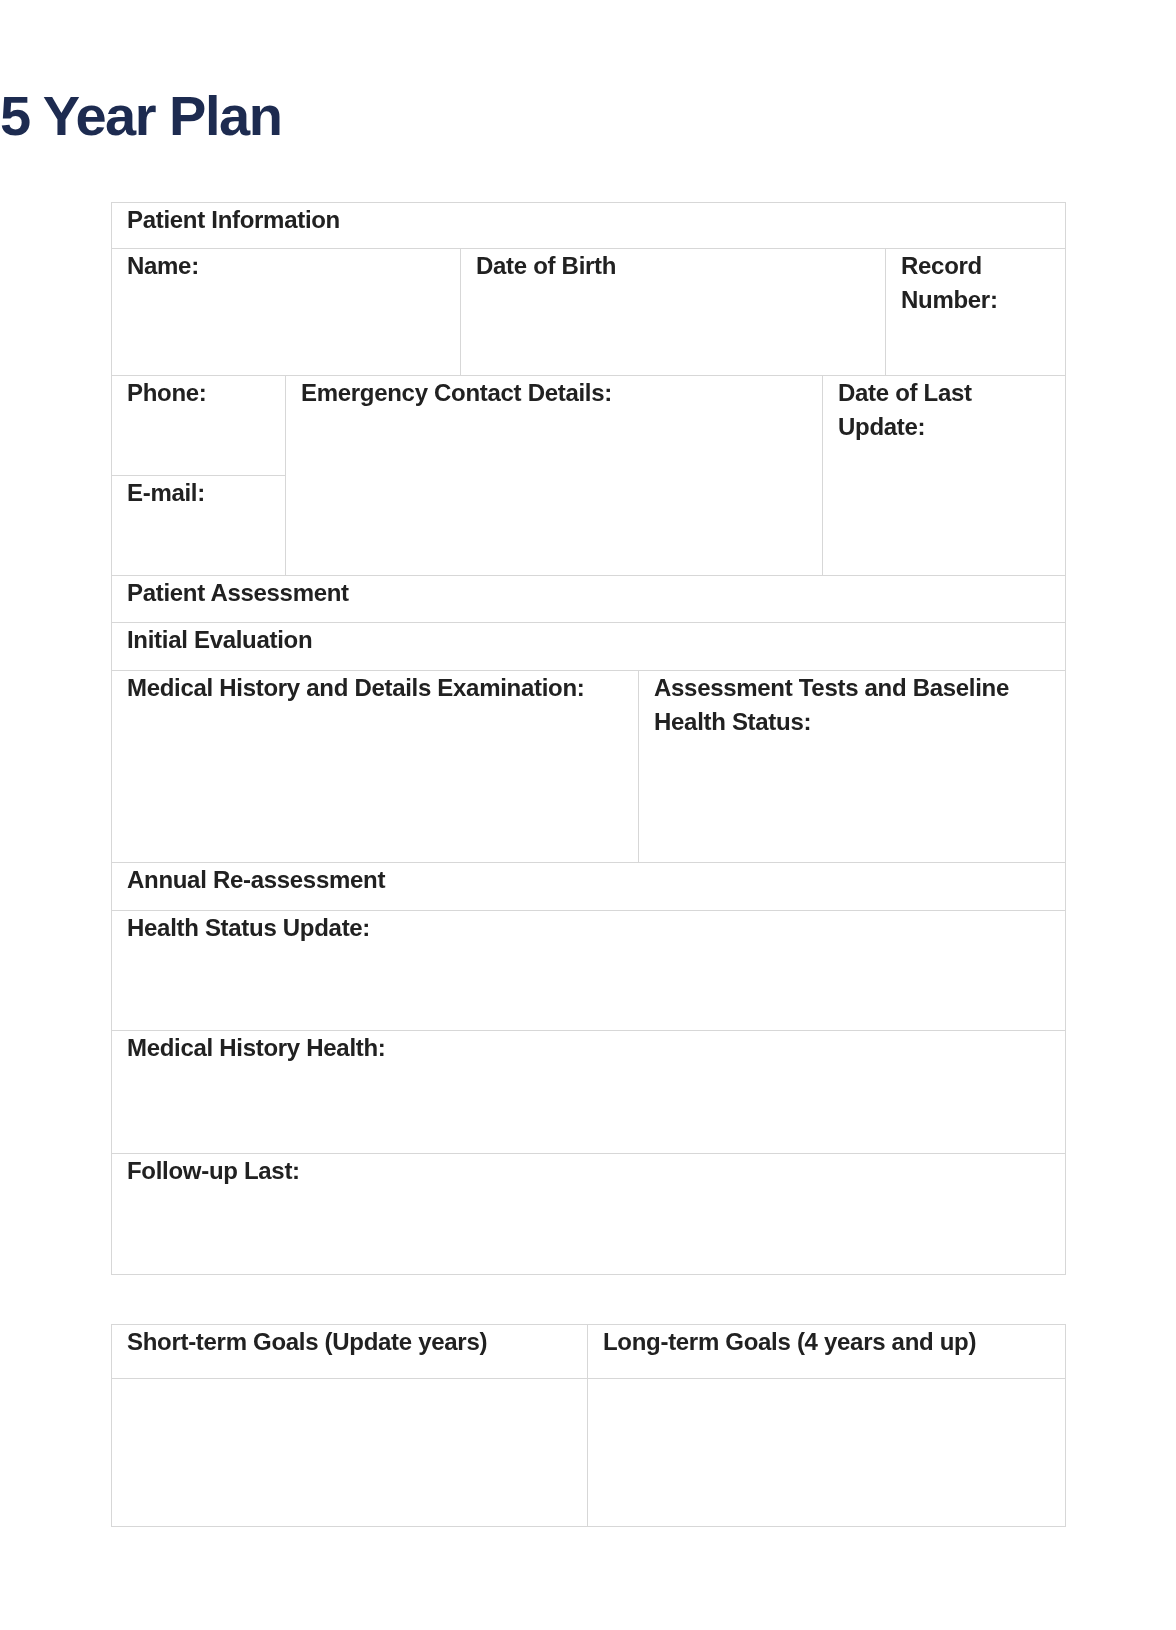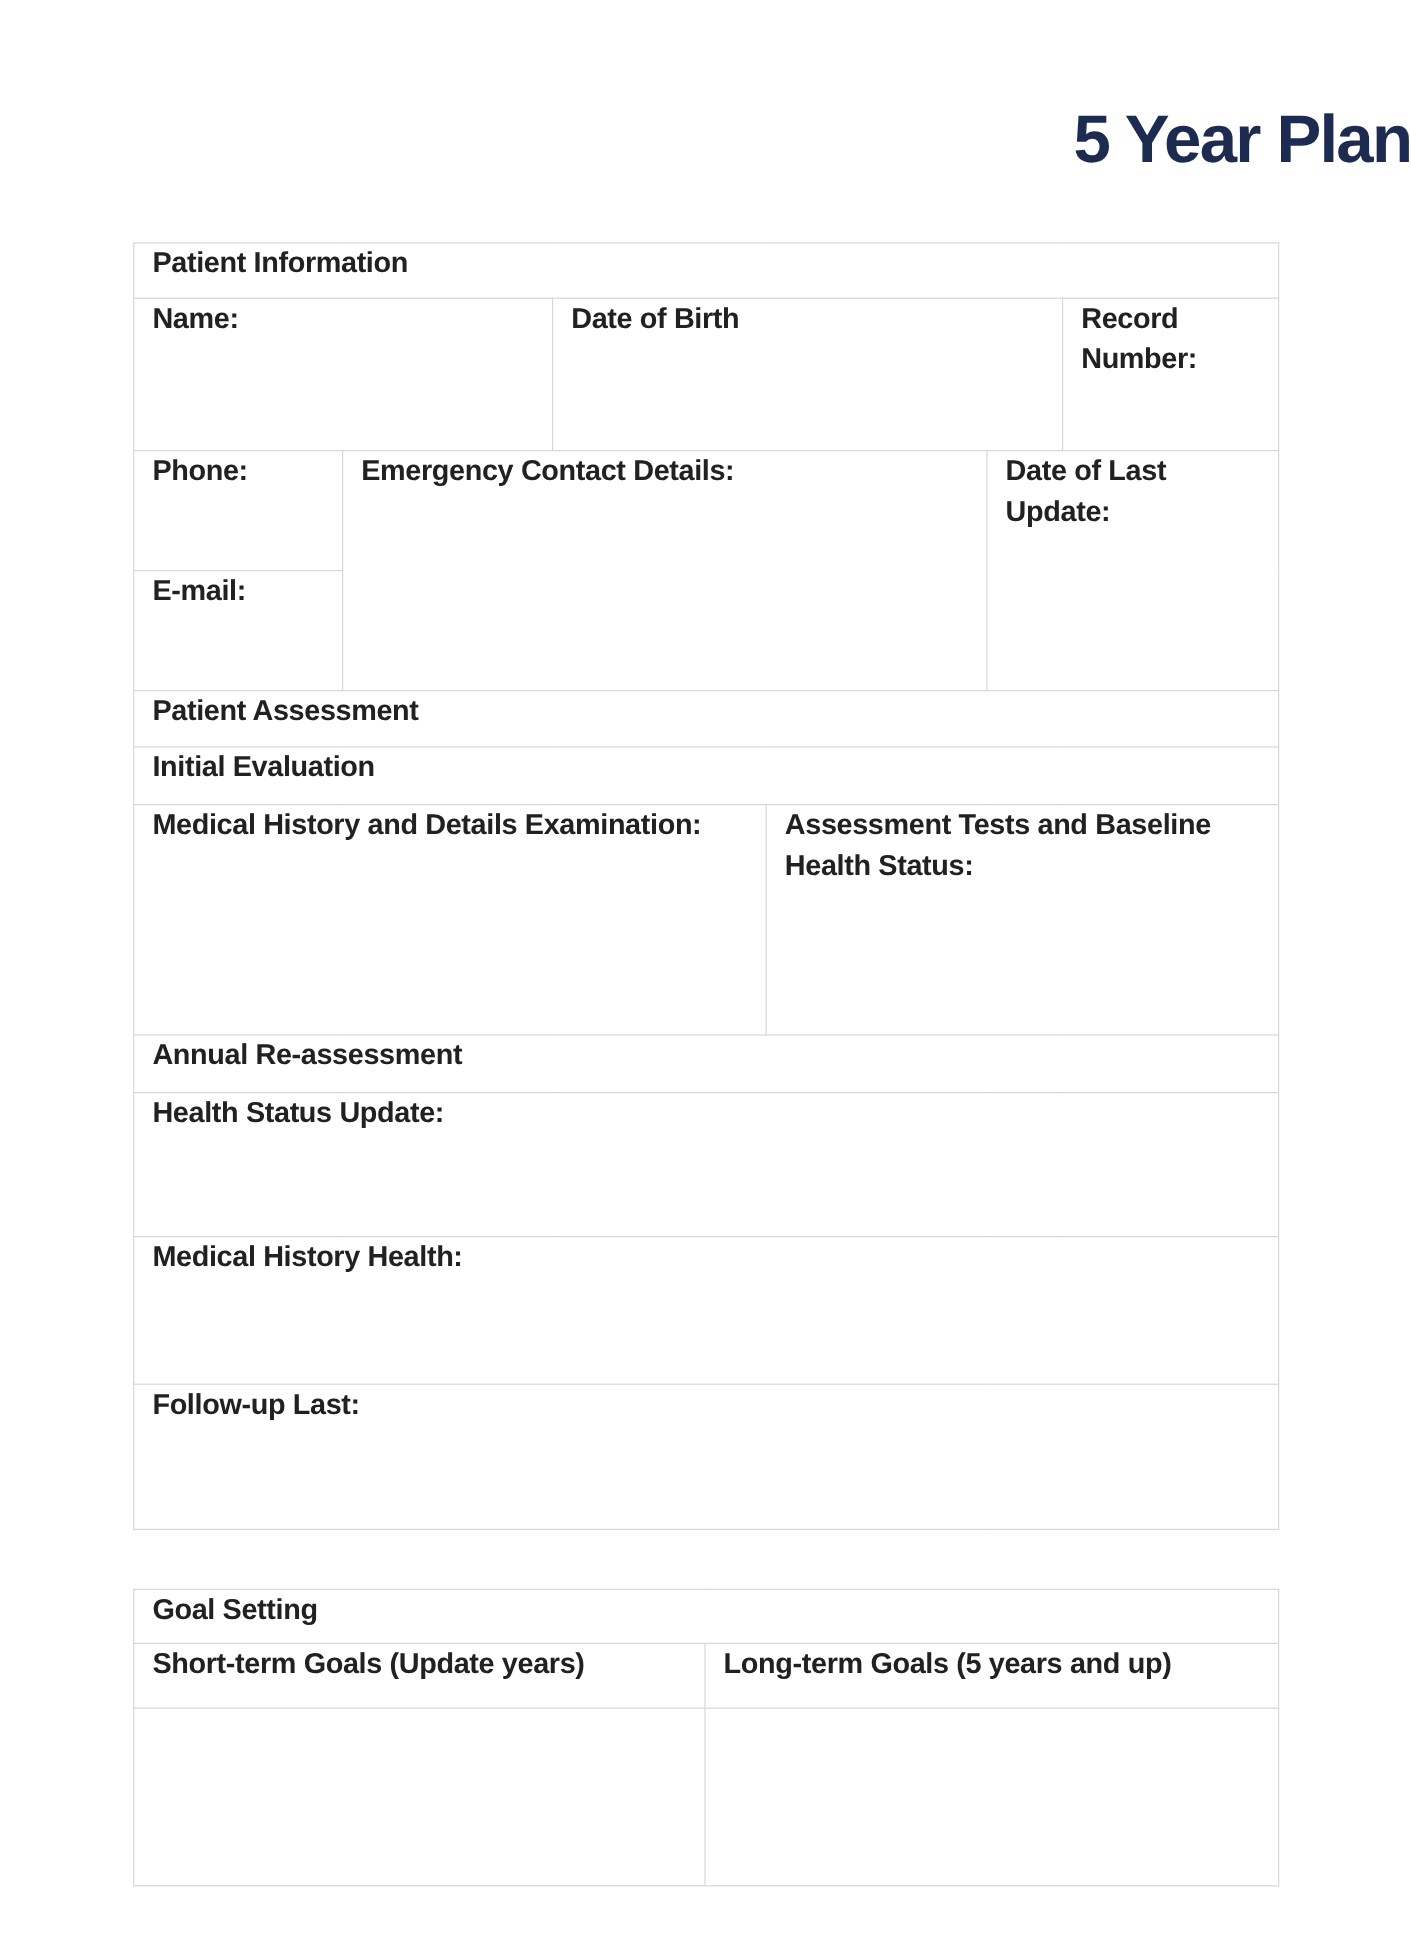--- a/index.html
+++ b/index.html
@@ -16,27 +16,26 @@
   .page{
     position:relative;
     width:1176px;
     height:1630px;
     background:var(--page-bg);
     margin:0 auto;
     overflow:hidden;
   }
   .doc-title{
     margin:86px 0 0 0;
-    text-align:right;
+    text-align:left;
     font-size:56px;
     line-height:60px;
     font-weight:700;
     letter-spacing:-1.5px;
     color:var(--title-color);
-    padding-left:33px;
   }
   table.form-table{
     border-collapse:collapse;
     table-layout:fixed;
     width:954px;
     margin-left:111px;
     background:var(--page-bg);
   }
   table.t1{margin-top:56px;}
   table.t2{margin-top:49px;}
@@ -109,26 +108,23 @@
       </tr>
     </tbody>
   </table>
 
   <table class="form-table t2">
     <colgroup>
       <col style="width:476px">
         <col style="width:478px">
     </colgroup>
     <tbody>
-      <tr style="height:45px">
-        <td colspan="2">Goal Setting</td>
-      </tr>
       <tr style="height:54px">
         <td>Short-term Goals (Update years)</td>
-        <td>Long-term Goals (5 years and up)</td>
+        <td>Long-term Goals (4 years and up)</td>
       </tr>
       <tr style="height:148px">
         <td></td>
         <td></td>
       </tr>
     </tbody>
   </table>
 
 </div>
 

